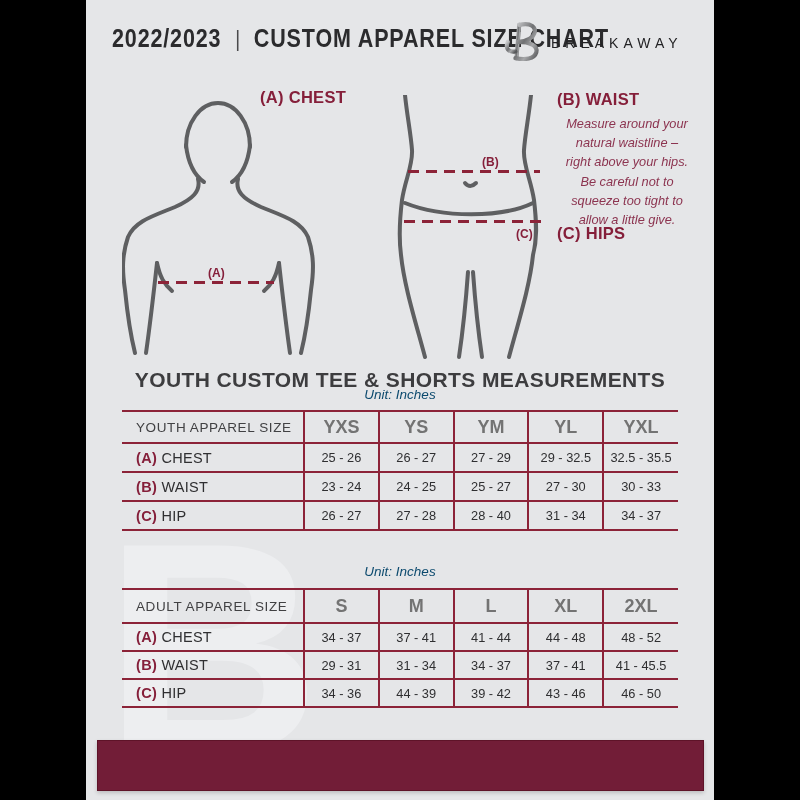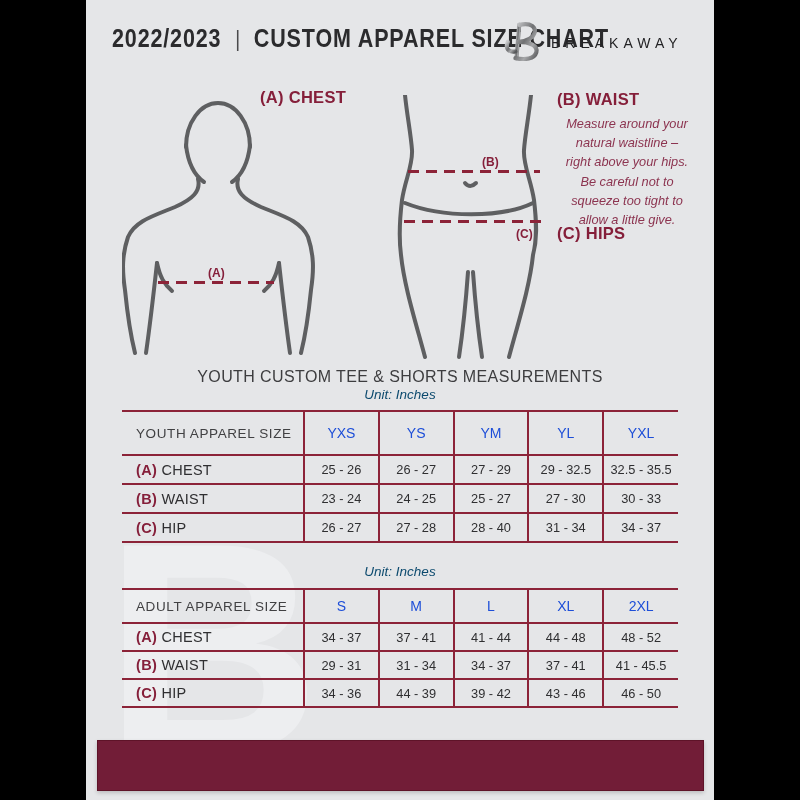--- a/index.html
+++ b/index.html
@@ -28,33 +28,33 @@
   
   .inst-h{position:absolute;font-weight:700;font-size:16.5px;color:var(--maroon);letter-spacing:.3px;}
   .inst-p{position:absolute;font-style:italic;font-size:12.8px;line-height:1.5;color:var(--maroon-body);white-space:pre-line;}
 
   
   .fig{position:absolute;}
   .dash{position:absolute;height:3px;background:repeating-linear-gradient(90deg,var(--maroon-line) 0 11px,transparent 11px 18px);}
   .dlabel{position:absolute;font-weight:700;font-size:12px;color:var(--maroon);}
 
   
-  .tbl-title{position:absolute;left:0;width:628px;text-align:center;font-weight:400;font-size:16px;letter-spacing:.4px;color:#3d3d3f;}
+  .tbl-title{position:absolute;left:0;width:628px;text-align:center;font-weight:700;font-size:21px;letter-spacing:.4px;color:#3d3d3f;}
   .tbl-unit{position:absolute;left:0;width:628px;text-align:center;font-style:italic;font-size:13.5px;color:#0c4a6e;}
   table{position:absolute;left:36px;width:556px;border-collapse:collapse;table-layout:fixed;}
   tr{border-bottom:2px solid var(--maroon-line);}
   tr:first-child{border-top:2px solid var(--maroon-line);}
   td{vertical-align:middle;}
   td+td{border-left:2px solid var(--maroon-line);text-align:center;}
-  .t-head td{font-weight:400;font-size:14px;color:#1d4ed8;}
+  .t-head td{font-weight:700;font-size:18px;color:#737373;}
   .t-head td:first-child{font-weight:400;font-size:13.5px;letter-spacing:.6px;color:#414143;padding-left:14px;}
   .t-row td:first-child{padding-left:14px;font-size:14.5px;color:#2f2f31;letter-spacing:.3px;}
   .t-row td{font-size:12.8px;color:#2f2f31;}
   .pfx{font-weight:700;color:var(--maroon);}
-  .yt tr.t-head{height:44px;} .yt tr.t-row{height:29px;}
+  .yt tr.t-head{height:32px;} .yt tr.t-row{height:29px;}
   .at tr.t-head{height:34px;} .at tr.t-row{height:28px;}
 
   .footer-bar{position:absolute;left:11px;top:740px;width:607px;height:51px;background:var(--maroon-footer);border:1px solid #5e1328;box-shadow:0 2px 4px rgba(0,0,0,.18);z-index:3;}
 </style>
 </head>
 <body>
 
 <div class="doc">
   <div class="watermark">B</div>
 

